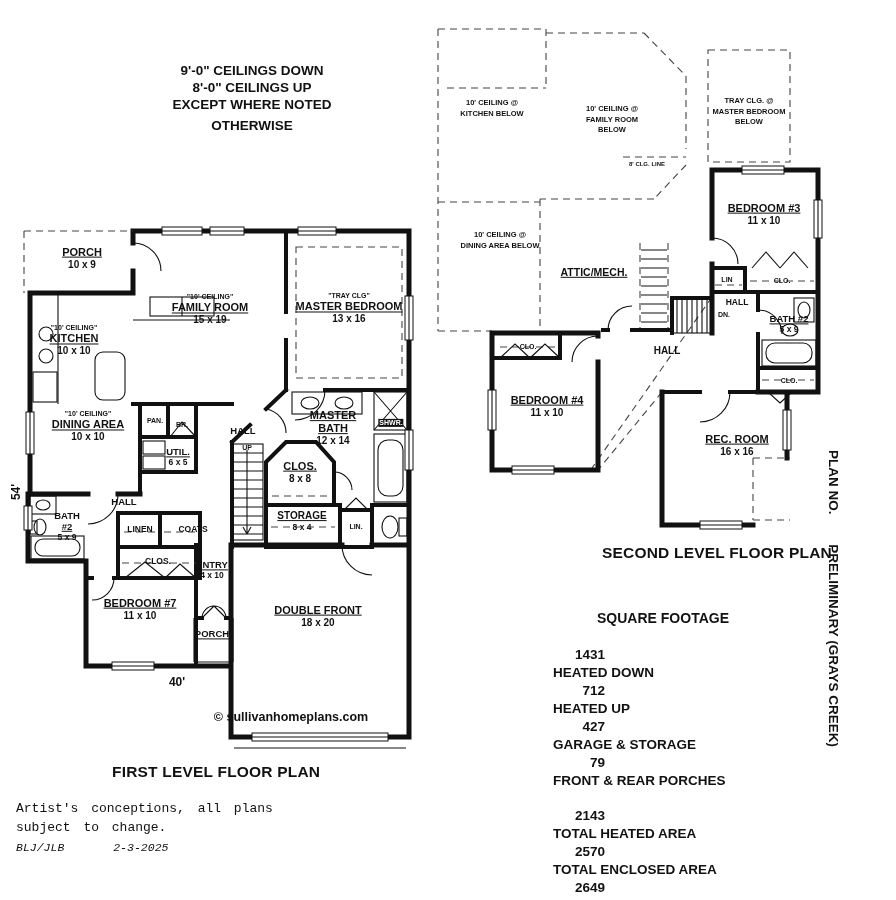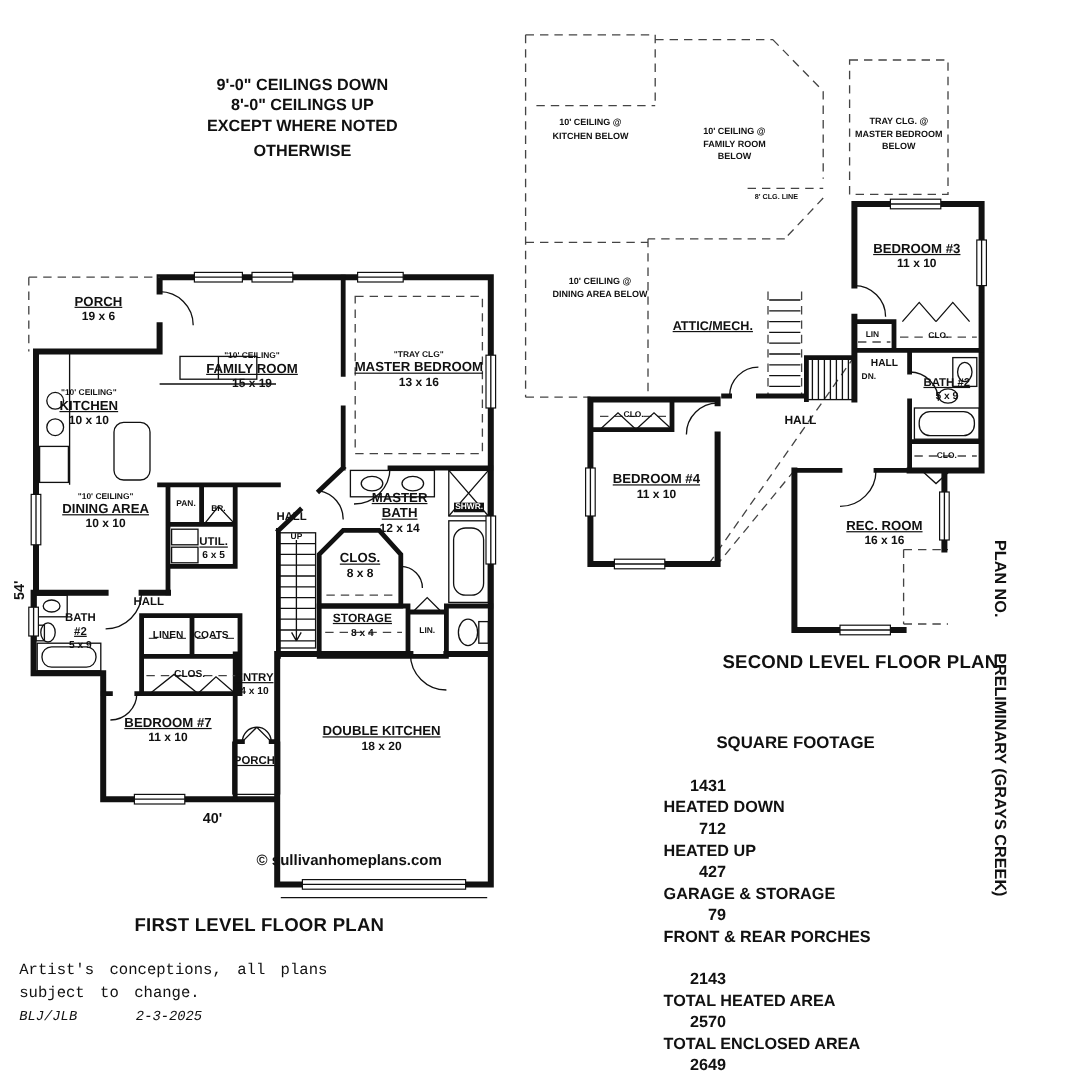--- a/index.html
+++ b/index.html
@@ -223,21 +223,21 @@
 
   <div class="note">
     <div>9'-0" CEILINGS DOWN</div>
     <div>8'-0" CEILINGS UP</div>
     <div>EXCEPT WHERE NOTED</div>
     <div style="margin-top:4px">OTHERWISE</div>
   </div>
 
   <div class="lbl" style="left:82px;top:258px">
     <div class="nm">PORCH</div>
-    <div class="dm">19 x 6</div>
+    <div class="dm">10 x 9</div>
   </div>
   <div class="lbl" style="left:74px;top:341px">
     <div class="clg">"10' CEILING"</div>
     <div class="nm">KITCHEN</div>
     <div class="dm">10 x 10</div>
   </div>
   <div class="lbl" style="left:210px;top:310px">
     <div class="clg">"10' CEILING"</div>
     <div class="nm">FAMILY ROOM</div>
     <div class="dm">15 x 19</div>
@@ -270,38 +270,38 @@
     <div class="nm">CLOS.</div>
     <div class="dm">8 x 8</div>
   </div>
   <div class="lbl s9" style="left:124px;top:502px">HALL</div>
   <div class="lbl" style="left:67px;top:526px">
     <div class="nmp" style="font-size:9.5px">BATH</div>
     <div class="nm9">#2</div>
     <div class="dm8">5 x 9</div>
   </div>
   <div class="lbl sm" style="left:140px;top:529px">LINEN</div>
-  <div class="lbl sm" style="left:176px;top:529px">COATS</div>
+  <div class="lbl sm" style="left:193px;top:529px">COATS</div>
   <div class="lbl" style="left:302px;top:521px">
     <div class="nm" style="font-size:10px">STORAGE</div>
     <div class="dm8">8 x 4</div>
   </div>
   <div class="lbl xs" style="left:356px;top:527px">LIN.</div>
   <div class="lbl sm" style="left:158px;top:561px">CLOS.</div>
   <div class="lbl" style="left:140px;top:609px">
     <div class="nm">BEDROOM #7</div>
     <div class="dm">11 x 10</div>
   </div>
   <div class="lbl" style="left:212px;top:570px">
     <div class="nm9">ENTRY</div>
     <div class="dm8">4 x 10</div>
   </div>
   <div class="lbl nm9" style="left:212px;top:634px">PORCH</div>
   <div class="lbl" style="left:318px;top:616px">
-    <div class="nm">DOUBLE KITCHEN</div>
+    <div class="nm">DOUBLE FRONT</div>
     <div class="dm">18 x 20</div>
   </div>
   <div class="lbl watermark" style="left:291px;top:717px">© sullivanhomeplans.com</div>
   <div class="lbl dimlbl rot90l" style="left:16px;top:492px">54'</div>
   <div class="lbl dimlbl" style="left:177px;top:682px">40'</div>
   <div class="cap" style="left:112px;top:763px">FIRST LEVEL FLOOR PLAN</div>
 
   <div class="lbl below" style="left:492px;top:108px">
     <div>10' CEILING @</div>
     <div>KITCHEN BELOW</div>

